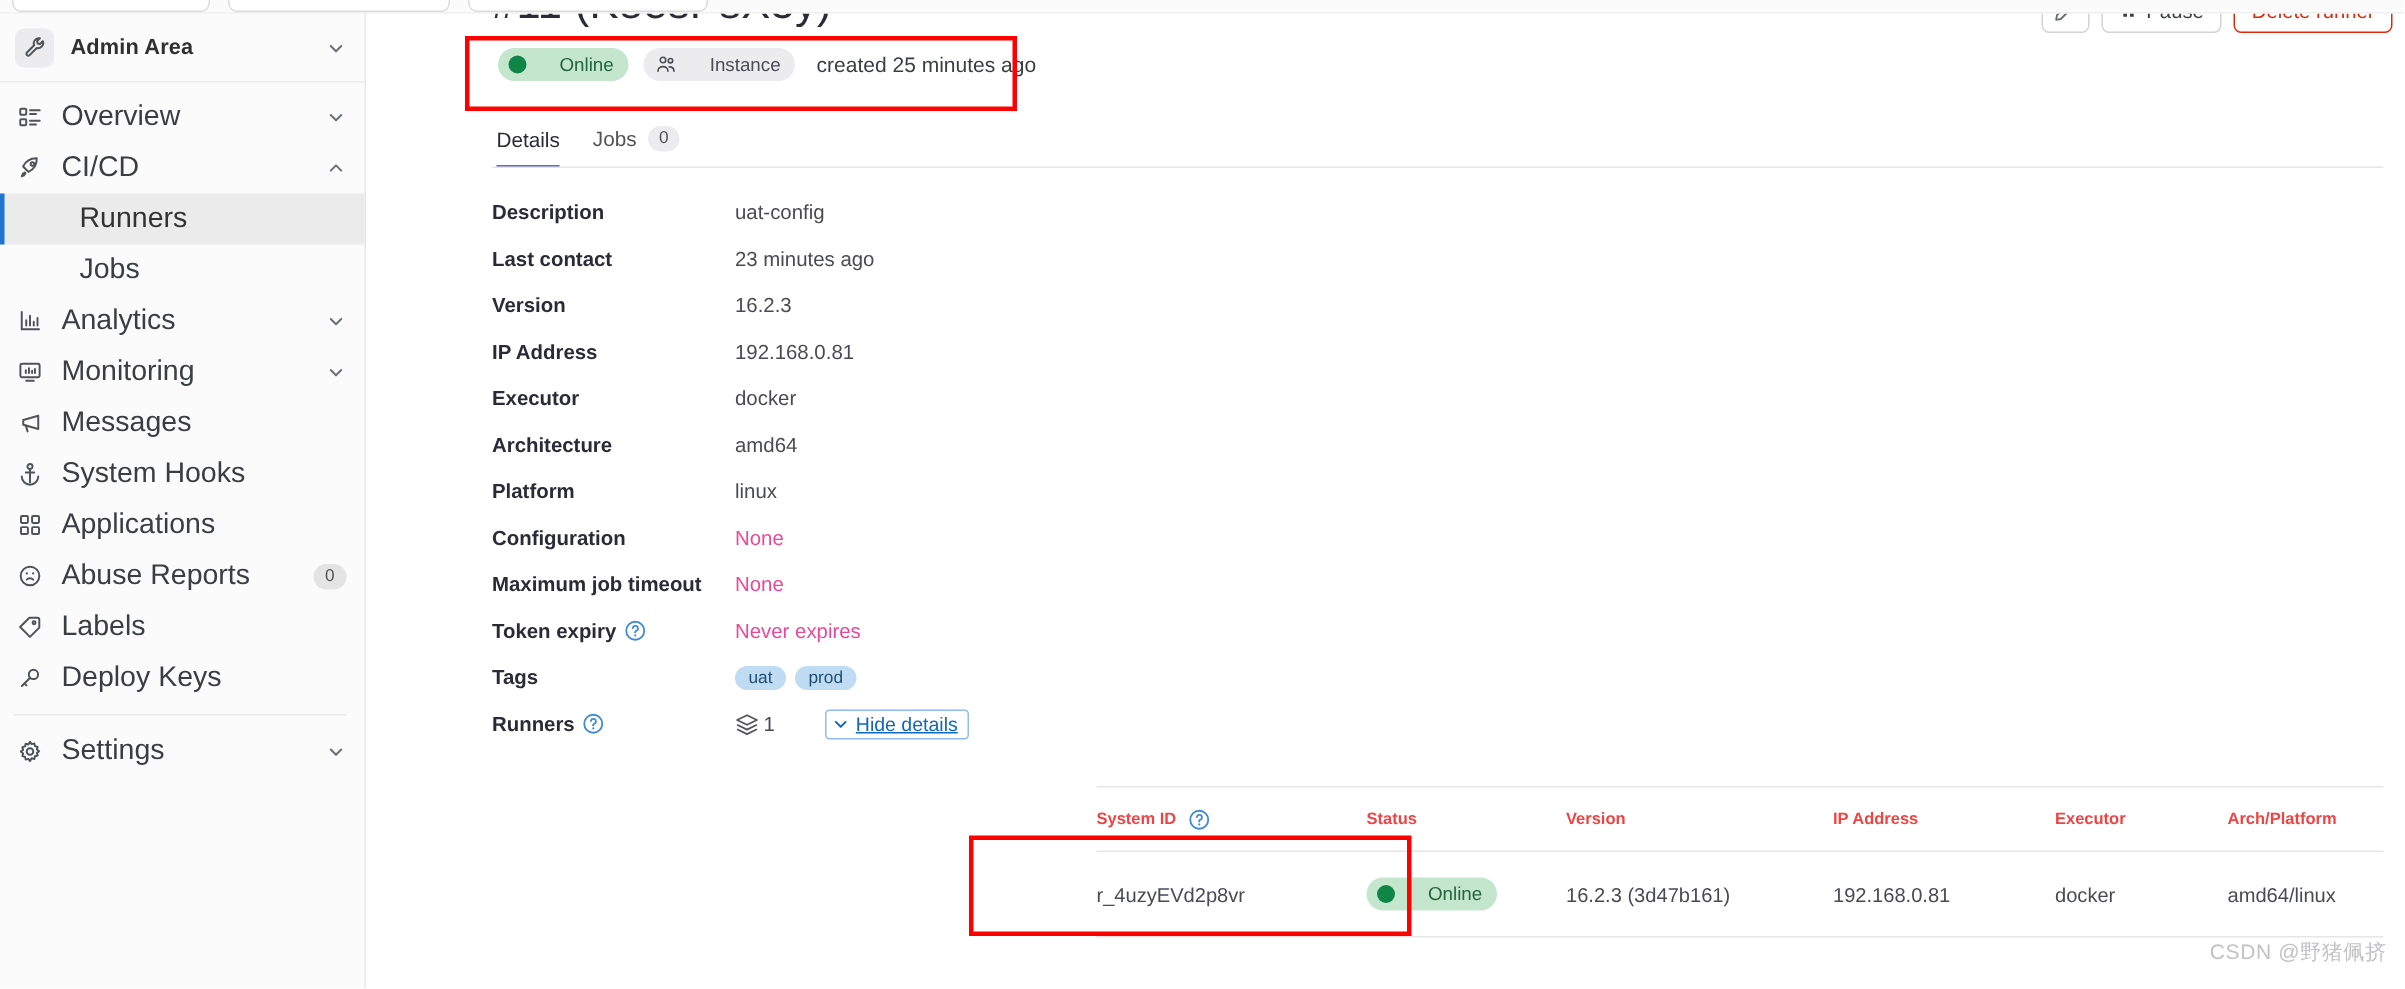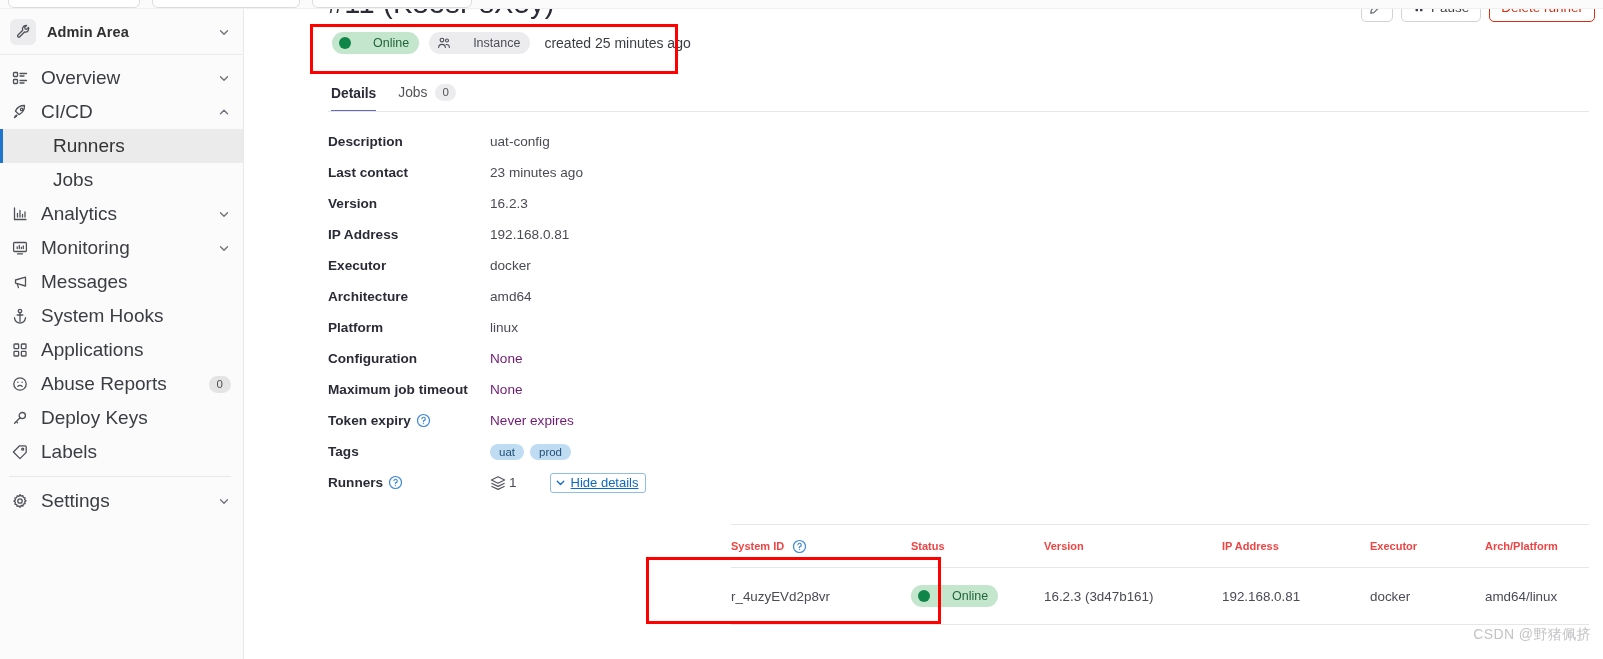--- a/index.html
+++ b/index.html
@@ -113,39 +113,39 @@
   .ann-bot { left: 646px; top: 557px; width: 295px; height: 67px; }
 
   .tabs {
     position: absolute; left: 87px; top: 79px;
     display: flex; align-items: flex-end; gap: 22px; height: 33px;
   }
   .tab {
     font-size: 13.8px; color: #535357; padding-bottom: 9px; cursor: pointer;
     display: flex; align-items: center; gap: 8px; border-bottom: 2px solid transparent;
   }
-  .tab.active { color: #2b2b38; font-weight: 700; border-bottom-color: #6666c4; }
+  .tab.active { color: #2b2b38; font-weight: 400; border-bottom-color: #6666c4; }
   .tab .jobpill {
     background: #ececef; color: #535357; font-size: 11.5px; font-weight: 400;
     border-radius: 9px; padding: 1px 7px; line-height: 15px;
   }
   .tabs-rule {
     position: absolute; left: 84px; right: 14px; top: 111px;
     height: 1px; background: #e6e6e6;
   }
 
   
   .details { position: absolute; left: 84px; top: 126px; }
   .drow { display: flex; align-items: center; height: 31px; }
   .dlabel {
     width: 162px; flex: 0 0 162px; font-size: 13.6px; font-weight: 700;
     color: #2b2b38; display: flex; align-items: center; gap: 5px;
   }
   .dval { font-size: 13.6px; color: #4a4a55; }
-  .dval.muted { color: #701a75; }
+  .dval.muted { color: #ec4899; }
   .q-icon { width: 15px; height: 15px; color: #418ad6; cursor: pointer; }
 
   .tagchip {
     display: inline-block; background: #bfdcf3; color: #1f4e73;
     border-radius: 10px; font-size: 11.5px; padding: 2px 9px; margin-right: 6px;
   }
   .runner-val { display: flex; align-items: center; gap: 3px; }
   .runner-val .cnt { font-size: 13.6px; color: #4a4a55; margin-right: 2px; }
   .hide-details {
     display: inline-flex; align-items: center; gap: 4px;
@@ -310,36 +310,36 @@
               <circle cx="10.1" cy="6.3" r=".75" fill="#4f5257" stroke="none"></circle>
           </svg>
         </span>
         <span class="lbl">Abuse Reports</span>
         <span class="count-pill">0</span>
       </div>
 
       <div class="nav-item">
         <span class="ico">
           <svg width="16" height="16" viewBox="0 0 16 16" fill="none" stroke="#4f5257" stroke-width="1.3" stroke-linecap="round" stroke-linejoin="round">
+            <path d="M7.6 1.8H13a1.2 1.2 0 0 1 1.2 1.2v5.4L8 14.6 1.4 8 7.6 1.8z"></path>
+            <circle cx="10.7" cy="5.2" r="1"></circle>
+          </svg>
+        </span>
+        <span class="lbl">Labels</span>
+      </div>
+
+      <div class="nav-item">
+        <span class="ico">
+          <svg width="16" height="16" viewBox="0 0 16 16" fill="none" stroke="#4f5257" stroke-width="1.3" stroke-linecap="round" stroke-linejoin="round">
             <circle cx="10.3" cy="5.6" r="3.1"></circle>
               <path d="M8.1 7.8 2.6 13.3"></path>
               <path d="M4.3 11.6 5.6 12.9"></path>
           </svg>
         </span>
         <span class="lbl">Deploy Keys</span>
-      </div>
-
-      <div class="nav-item">
-        <span class="ico">
-          <svg width="16" height="16" viewBox="0 0 16 16" fill="none" stroke="#4f5257" stroke-width="1.3" stroke-linecap="round" stroke-linejoin="round">
-            <path d="M7.6 1.8H13a1.2 1.2 0 0 1 1.2 1.2v5.4L8 14.6 1.4 8 7.6 1.8z"></path>
-            <circle cx="10.7" cy="5.2" r="1"></circle>
-          </svg>
-        </span>
-        <span class="lbl">Labels</span>
       </div>
 
       <div class="nav-sep"></div>
 
       <div class="nav-item">
         <span class="ico">
           <svg width="16" height="16" viewBox="0 0 16 16" fill="none" stroke="#4f5257" stroke-width="1.3" stroke-linecap="round" stroke-linejoin="round">
             <circle cx="8" cy="8" r="2.2"></circle>
             <path d="M8 1.6l1.1 1.5 1.8-.5.4 1.8 1.8.5-.5 1.8 1.5 1.1-1.5 1.1.5 1.8-1.8.5-.4 1.8-1.8-.5L8 14.4l-1.1-1.5-1.8.5-.4-1.8-1.8-.5.5-1.8L1.9 8l1.5-1.1-.5-1.8 1.8-.5.4-1.8 1.8.5L8 1.6z"></path>
           </svg>

